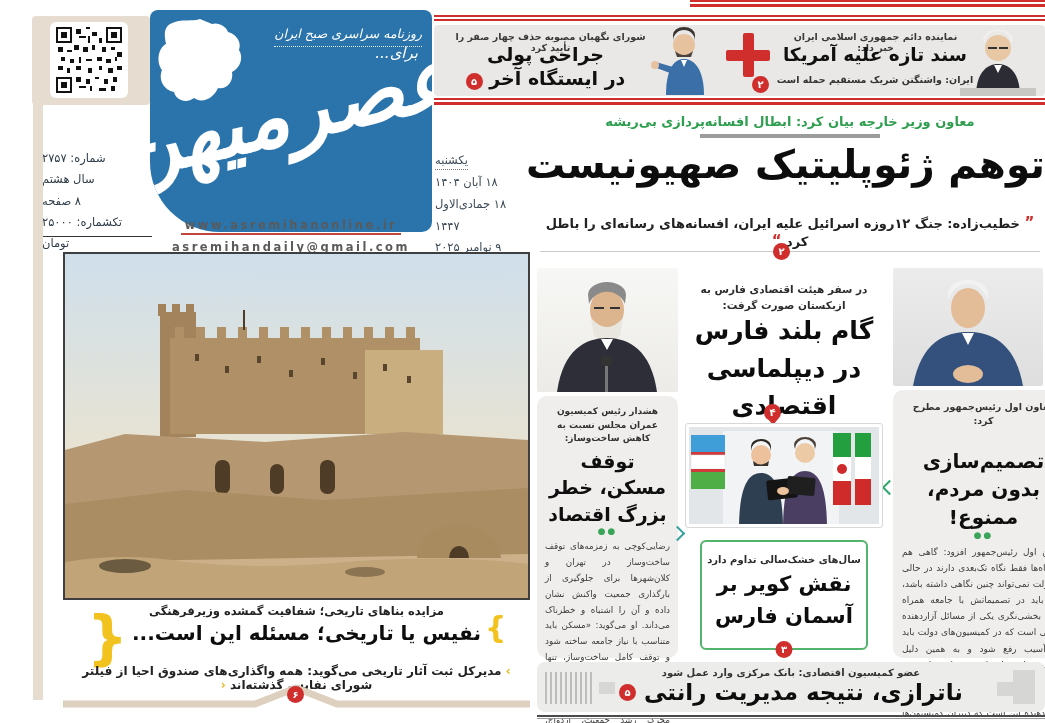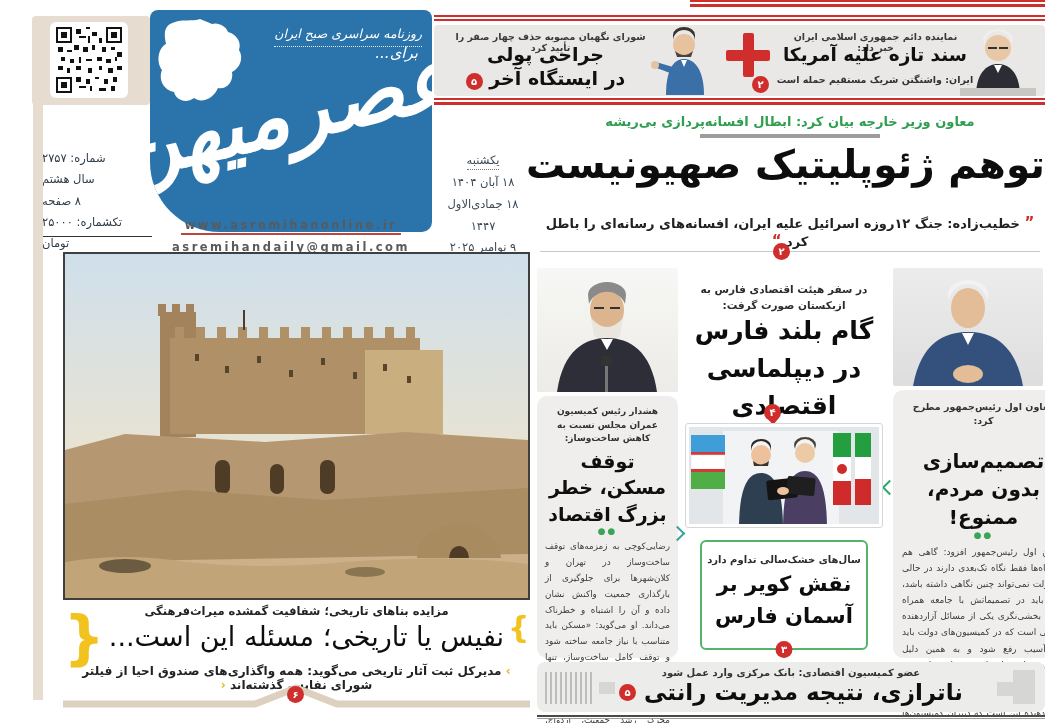--- a/index.html
+++ b/index.html
@@ -16,21 +16,21 @@
   .qr-box{left:18px;top:6px;width:78px;height:76px;background:#fff;border-radius:6px;padding:5px;}
   .logo-block{left:150px;top:10px;width:282px;height:222px;background:#2b74ab;
               border-radius:8px 8px 10px 70px;overflow:hidden;}
   .logo-tagline{position:absolute;right:10px;top:16px;color:#fff;font-size:12.5px;font-style:italic;
                 border-bottom:1px dotted rgba(255,255,255,.85);padding-bottom:5px;white-space:nowrap;}
   .logo-for{position:absolute;right:14px;top:34px;color:#fff;font-size:15px;font-style:italic;}
   .logo-script{position:absolute;left:-14px;top:52px;width:320px;color:#fff;font-size:84px;font-weight:bold;
                font-style:italic;letter-spacing:-5px;transform:rotate(-13deg);white-space:nowrap;}
   .issue-block{left:42px;top:148px;width:108px;font-size:11.5px;line-height:1.85;color:#2f3d49;text-align:left;}
   .issue-rule{left:42px;top:236px;width:110px;height:0;border-top:1.5px solid #333;}
-  .date-block{left:435px;top:150px;width:96px;font-size:11.5px;line-height:1.9;color:#3c4a56;text-align:center;}
+  .date-block{left:435px;top:150px;width:96px;font-size:11.5px;line-height:1.9;color:#3c4a56;text-align:left;}
   .date-block .wd{border-bottom:1px dotted #777;padding-bottom:2px;}
   .site-row{left:150px;width:282px;text-align:center;}
   .site-link{display:inline-block;font-size:11.5px;font-weight:bold;letter-spacing:2.5px;color:#5a5a5a;
              border-bottom:2.5px solid #c0453e;padding:0 4px 1px;}
   
   .teaser-band{left:434px;top:25px;width:611px;height:71px;background:#e9e8e6;border-radius:4px;}
   .plus{left:726px;top:33px;width:44px;height:44px;}
   .plus::before,.plus::after{content:"";position:absolute;background:#cf2e2c;border-radius:2px;}
   .plus::before{left:17px;top:0;width:11px;height:44px;}
   .plus::after{left:0;top:17px;width:44px;height:11px;}
@@ -79,21 +79,21 @@
             background:linear-gradient(180deg,#4a4a4a 0 2px,#fff 2px 3px,#9a9a9a 3px 4px);}
   
   .left-strip{left:33px;top:100px;width:10px;height:600px;background:#e6dccf;}
   .photo-frame{left:63px;top:252px;width:467px;height:348px;border:2px solid #3f3f3f;
                background:linear-gradient(180deg,#cfdfeb 0%,#e7e3d4 55%,#dbcba9 100%);}
   .ps-kicker{left:63px;top:604px;width:467px;text-align:center;font-size:11.5px;font-weight:bold;color:#222;}
   .ps-headrow{left:40px;top:613px;width:513px;display:flex;justify-content:center;align-items:flex-start;gap:4px;}
   .brace{color:#f2c31e;font-weight:bold;line-height:1;}
   .brace-r{font-size:30px;margin-top:0;}
   .brace-l{font-size:58px;margin-top:-4px;}
-  .ps-head{font-size:27px;font-weight:400;color:#0d0d0d;margin-top:8px;white-space:nowrap;letter-spacing:-0.5px;}
+  .ps-head{font-size:20px;font-weight:700;color:#0d0d0d;margin-top:8px;white-space:nowrap;letter-spacing:-0.5px;}
   .ps-sub{left:63px;top:664px;width:467px;text-align:center;font-size:12px;font-weight:bold;color:#222;}
   .yar{color:#e8b517;font-weight:900;}
   .ps-chevron{left:63px;top:684px;}
   .ps-badge{left:287px;top:686px;}
 </style>
 </head>
 <body>
 
 <div class="page">
 
@@ -357,21 +357,21 @@
       </g>
       <path d="M0,250 L120,236 L260,246 L463,234 L463,300 L0,308 Z" fill="#ab8d63"></path>
       <path d="M352,304 a42,34 0 0 1 84,0 z" fill="#a98b60"></path>
       <path d="M384,304 a10,12 0 0 1 20,0 z" fill="#4e3c26"></path>
       <path d="M0,308 q60,-10 120,0 q80,8 160,0 q100,-8 183,2 l0,34 l-463,0 z" fill="#c1a478"></path>
       <ellipse cx="60" cy="312" rx="26" ry="7" fill="#6b5b40"></ellipse>
       <ellipse cx="300" cy="318" rx="20" ry="5" fill="#8a7452"></ellipse>
       <rect x="178" y="56" width="2" height="20" fill="#4e3c26"></rect>
     </svg>
   </div>
-  <div class="abs ps-kicker">مزایده بناهای تاریخی؛ شفافیت گمشده میراث‌فرهنگی</div>
+  <div class="abs ps-kicker">مزایده بناهای تاریخی؛ شفافیت گمشده وزیر‌فرهنگی</div>
   <div class="abs ps-headrow">
     <span class="brace brace-r">}</span>
     <span class="ps-head">نفیس یا تاریخی؛ مسئله این است...</span>
     <span class="brace brace-l">{</span>
   </div>
   <div class="abs ps-sub">
     <span class="yar">›</span>
     <span>مدیرکل ثبت آثار تاریخی می‌گوید: همه واگذاری‌های صندوق احیا از فیلتر شورای نفایس گذشته‌اند</span>
     <span class="yar">‹</span>
   </div>

